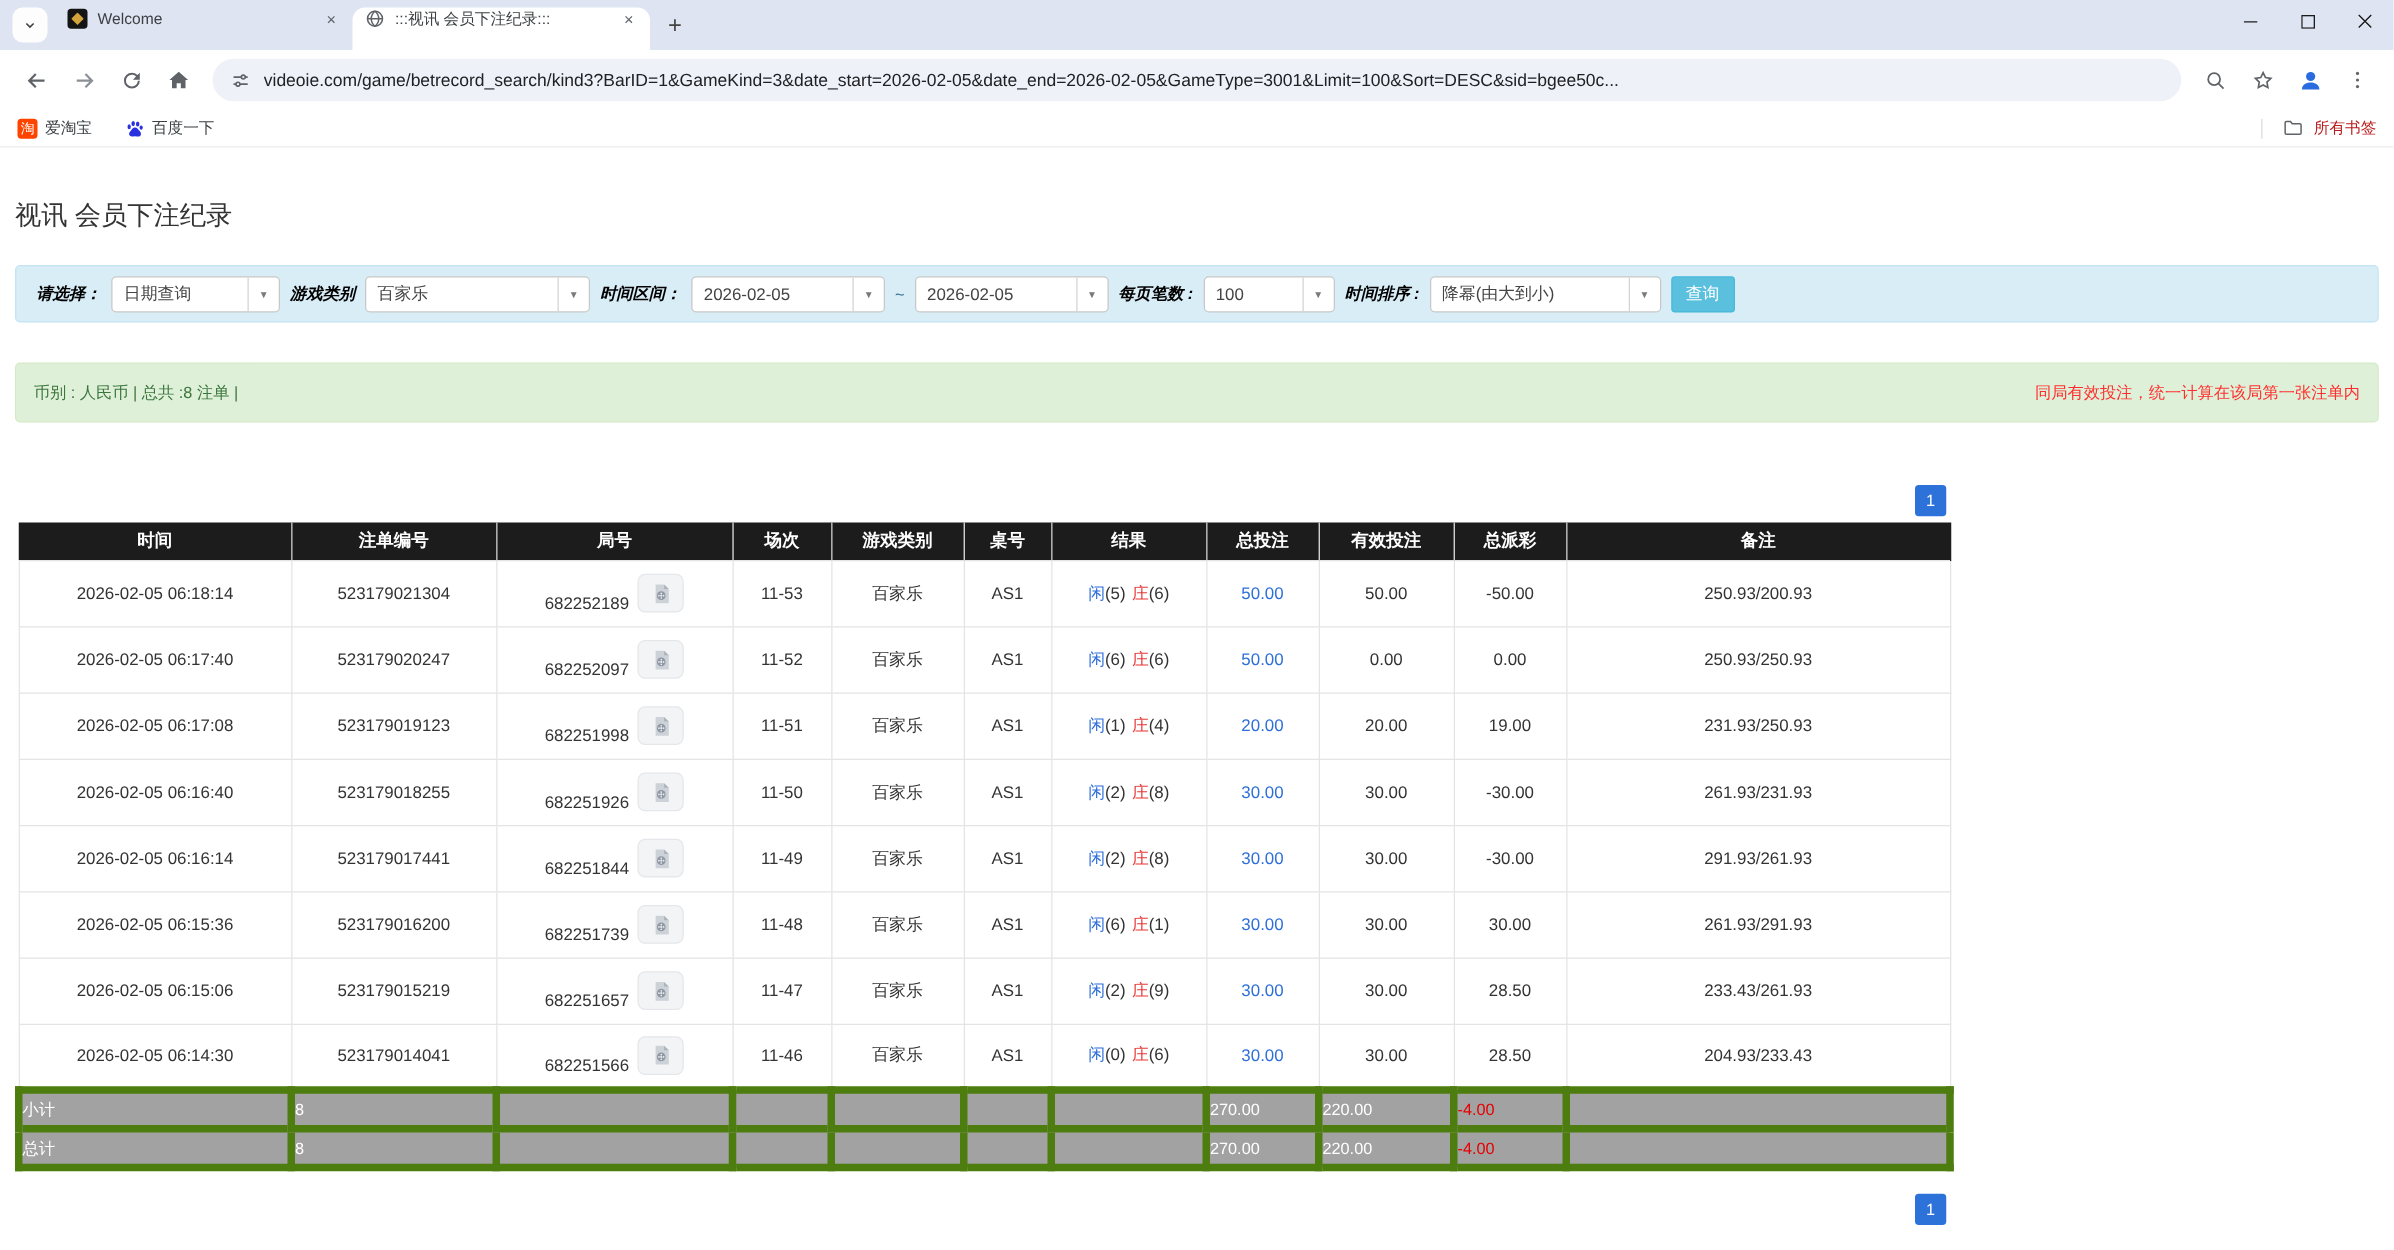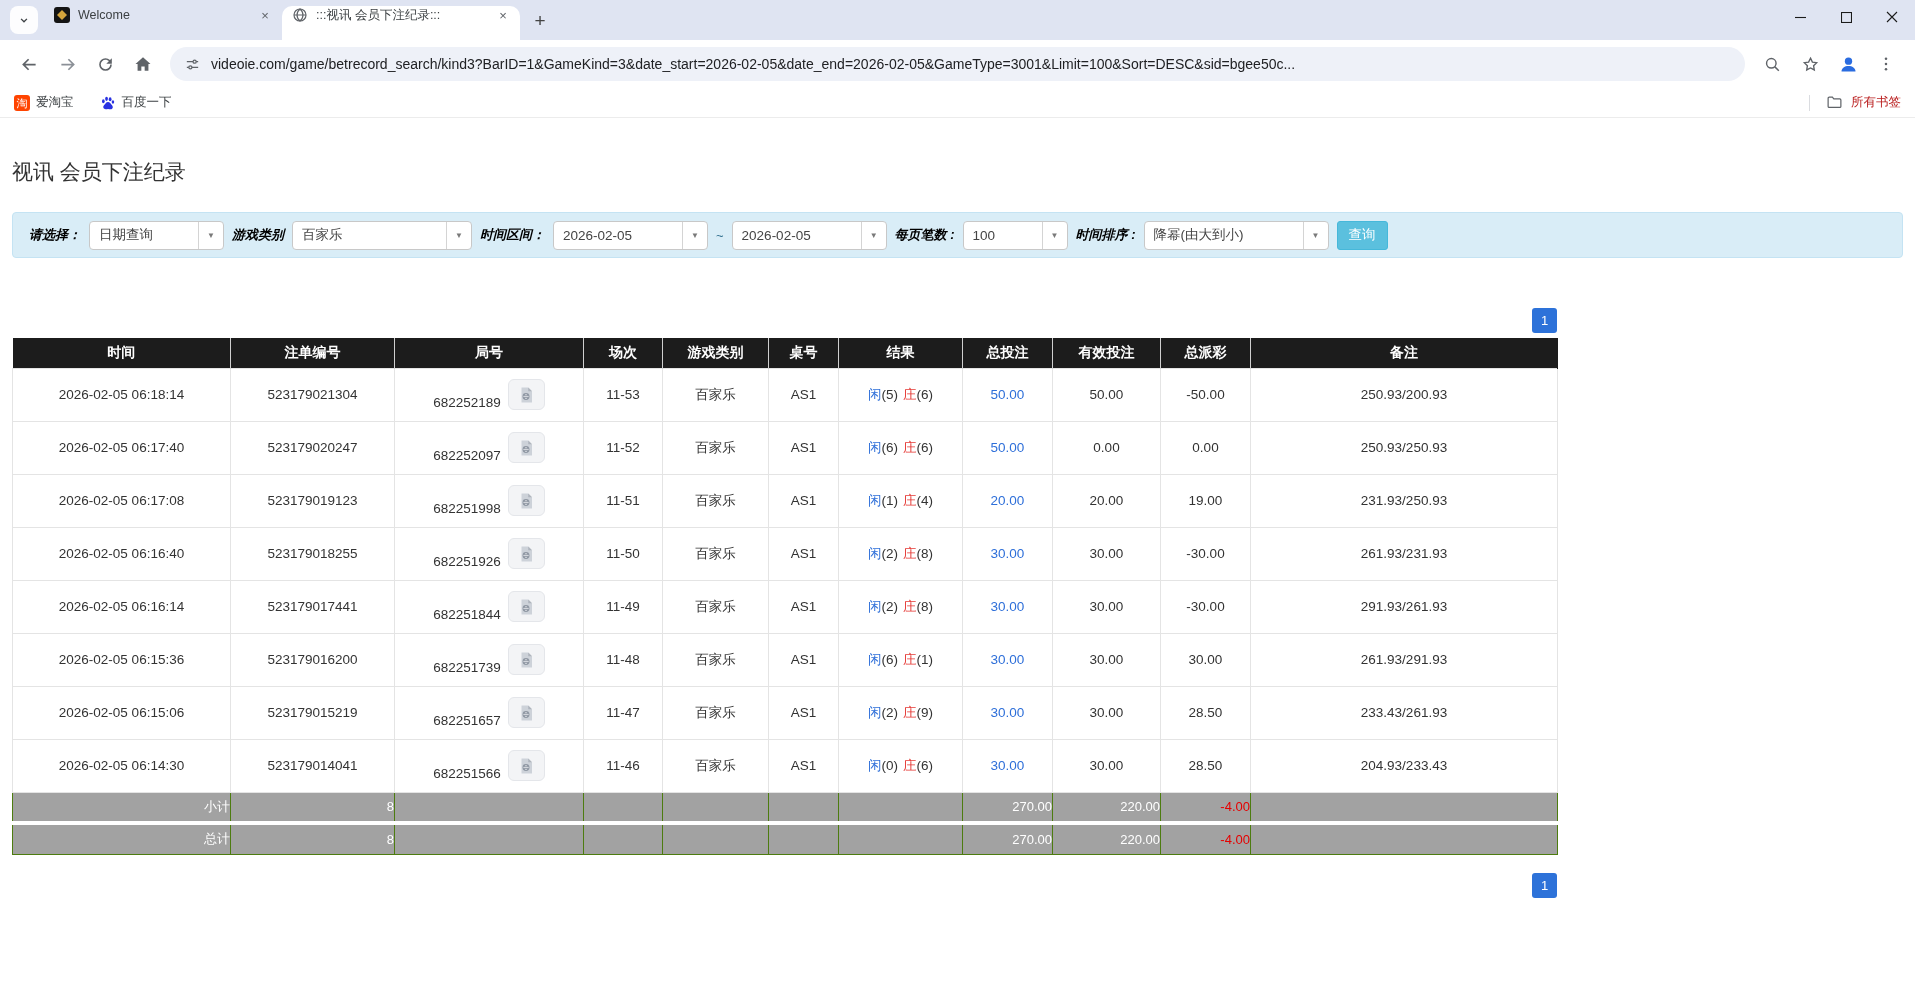--- a/index.html
+++ b/index.html
@@ -78,21 +78,21 @@
   .records tbody td { height:53px; border:1px solid #e4e4e4; text-align:center; font-size:13.5px;
     color:#333; background:#fff; }
   .round-wrap { display:inline-flex; align-items:flex-end; gap:7px; }
   .video-btn { width:37px; height:31px; background:#f3f4f6; border:1px solid #e4e6ea;
     border-radius:6px; display:inline-flex; align-items:center; justify-content:center; cursor:pointer; }
   .player { color:var(--link-blue,#2e6fd9); }
   .banker { color:var(--banker-red,#e53935); margin-left:5px; }
   .blue-amt { color:var(--link-blue,#2e6fd9); cursor:pointer; }
   td.neg, span.neg { color:#f20000; }
   tr.summary td { height:31px; background:#a2a2a2; color:#fff; font-size:13px;
-    border:1px solid #4d7c0f;text-align:right; }
+    border:6px solid #4d7c0f; }
   tr.summary.gap td { border-bottom:4px solid #fff; }
   tr.summary td.neg { color:#e60000; }
 </style>
 </head>
 <body>
 
 <div class="tabstrip">
   <div class="tab-search-btn">
     <svg width="14" viewBox="0 0 24 24" fill="none" stroke="#3c4043" stroke-width="2.2">
         <path d="M7 10l5 5 5-5"></path>
@@ -245,20 +245,24 @@
       <span class="arrow">▼</span>
     </span>
     <span class="f-label">时间排序 :</span>
     <span class="select w157">
       <span class="val">降幂(由大到小)</span>
       <span class="arrow">▼</span>
     </span>
     <button class="btn-search">查询</button>
   </div>
 
+  <div class="info-bar">
+    <span class="info-left">币别 : 人民币 | 总共 :8 注单 |</span>
+    <span class="info-right">同局有效投注，统一计算在该局第一张注单内</span>
+  </div>
 
   <div class="table-zone">
     <div class="pagination top">
       <span class="page-btn">1</span>
     </div>
 
     <table class="records">
       <colgroup>
         <col style="width:218px">
           <col style="width:164px">

